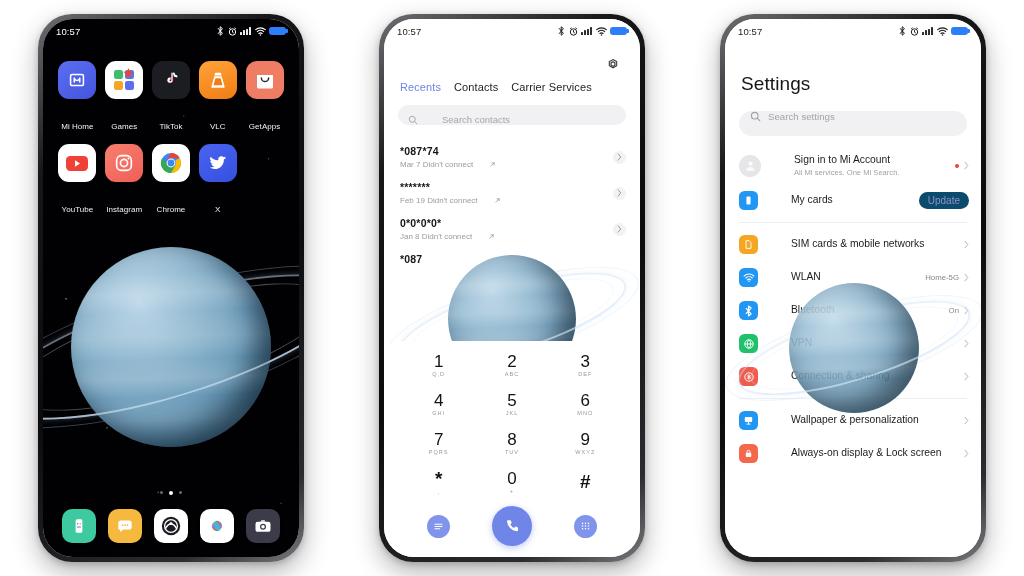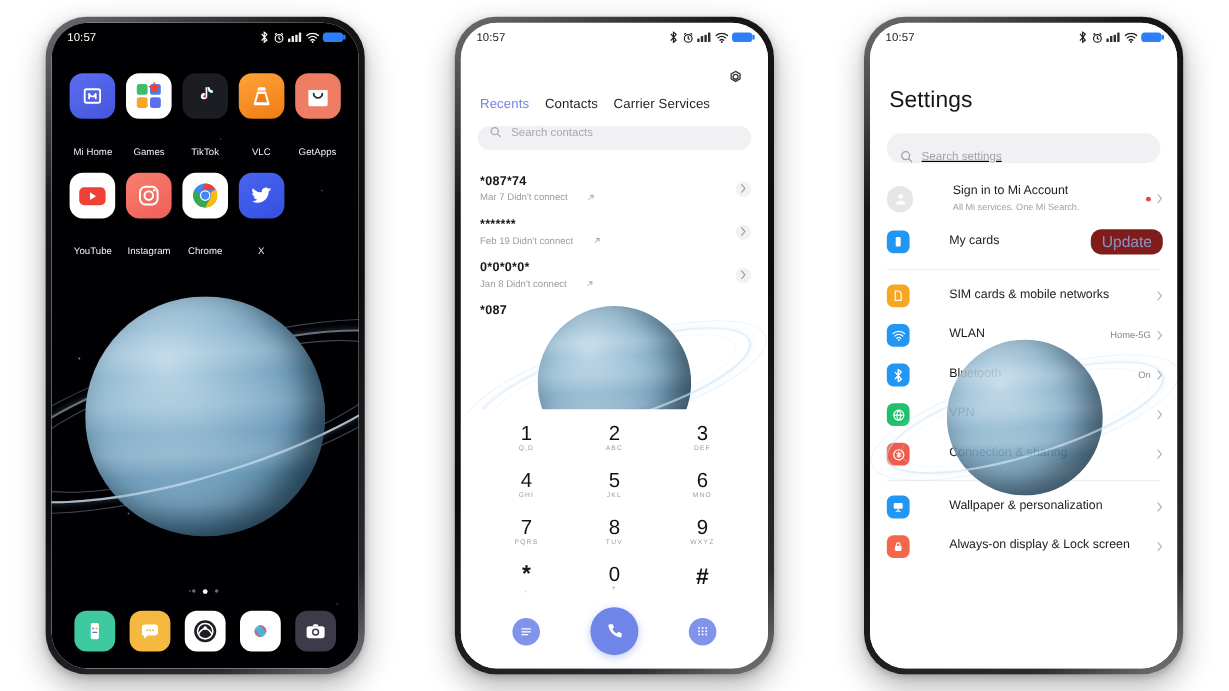--- a/index.html
+++ b/index.html
@@ -153,21 +153,21 @@
   }
   .tabs {
     position: absolute; top: 62px; left: 16px; right: 10px;
     display: flex; gap: 13px; align-items: baseline;
   }
   .tab { font-size: 11px; color: #1f1f22; letter-spacing: .1px; white-space: nowrap; }
   .tab.active { color: #6f85e8; }
   .searchbar {
     position: absolute; top: 86px; left: 14px; right: 14px; height: 20px;
     background: #f1f1f3; border-radius: 12px;
-    display: flex; align-items: flex-start; gap: 8px; padding: 0 10px;
+    display: flex; align-items: flex-end; gap: 24px; padding: 0 10px;
   }
   .searchbar .ph { font-size: 9.5px; color: #a6a6ac; }
   .call-list { position: absolute; top: 120px; left: 0; right: 0; bottom: 0; }
   .call-row {
     position: relative; padding: 6px 14px 6px 16px;
     display: flex; align-items: center; justify-content: space-between;
   }
   .call-main { display: flex; flex-direction: column; gap: 3px; justify-content: center; }
   .call-num { font-size: 10.5px; color: #16161a; font-weight: 700; letter-spacing: .2px; }
   .call-meta { font-size: 8px; color: #9b9ba1; display: flex; align-items: center; gap: 16px; }
@@ -204,41 +204,41 @@
 
   
   .settings { position: absolute; inset: 0; background: #fff; }
   .set-title {
     position: absolute; top: 54px; left: 16px;
     font-size: 19px; color: #17171a; letter-spacing: .1px;
   }
   .set-search {
     position: absolute; top: 92px; left: 14px; right: 14px; height: 25px;
     background: #f1f1f3; border-radius: 13px;
-    display: flex; align-items: flex-end; gap: 7px; padding: 0 11px; text-decoration: underline;
+    display: flex; align-items: flex-start; gap: 7px; padding: 0 11px;
   }
   .set-search .ph { font-size: 9.7px; color: #a3a3aa; }
   .set-list { position: absolute; top: 128px; left: 0; right: 0; bottom: 0; }
   .set-row {
     display: flex; align-items: center; gap: 9px;
     padding: 7px 12px 7px 14px; position: relative;
   }
   .set-ic {
     width: 19px; height: 19px; border-radius: 5.5px; flex: 0 0 auto;
     display: flex; align-items: center; justify-content: center;
   }
   .set-ic.avatar { width: 22px; height: 22px; border-radius: 50%; background: #e6e6e9; }
   .set-txt { flex: 1 1 auto; display: flex; flex-direction: column; gap: 1.5px; min-width: 0; margin-left: 24px; }
   .set-label { font-size: 10.3px; color: #1b1b1f; line-height: 1.25; }
   .set-sub { font-size: 7.6px; color: #a2a2a8; }
   .set-right { display: flex; align-items: center; gap: 5px; flex: 0 0 auto; }
   .set-value { font-size: 7.8px; color: #86868d; }
   .reddot { width: 4px; height: 4px; border-radius: 50%; background: #e8443c; }
   .pill {
-    background: #7f1d1d; color: #8c93c4; font-size: 13px;
+    background: #0c4a6e; color: #8c93c4; font-size: 10px;
     padding: 3px 9px; border-radius: 9px;
   }
   .divider { height: 1px; background: #efeff1; margin: 5px 14px; }
   .settings-planet { left: 64px; top: 264px; width: 130px; height: 130px; opacity: .88; }
   .chev { display: block; }
 </style>
 </head>
 <body>
 
 <div class="stage">

